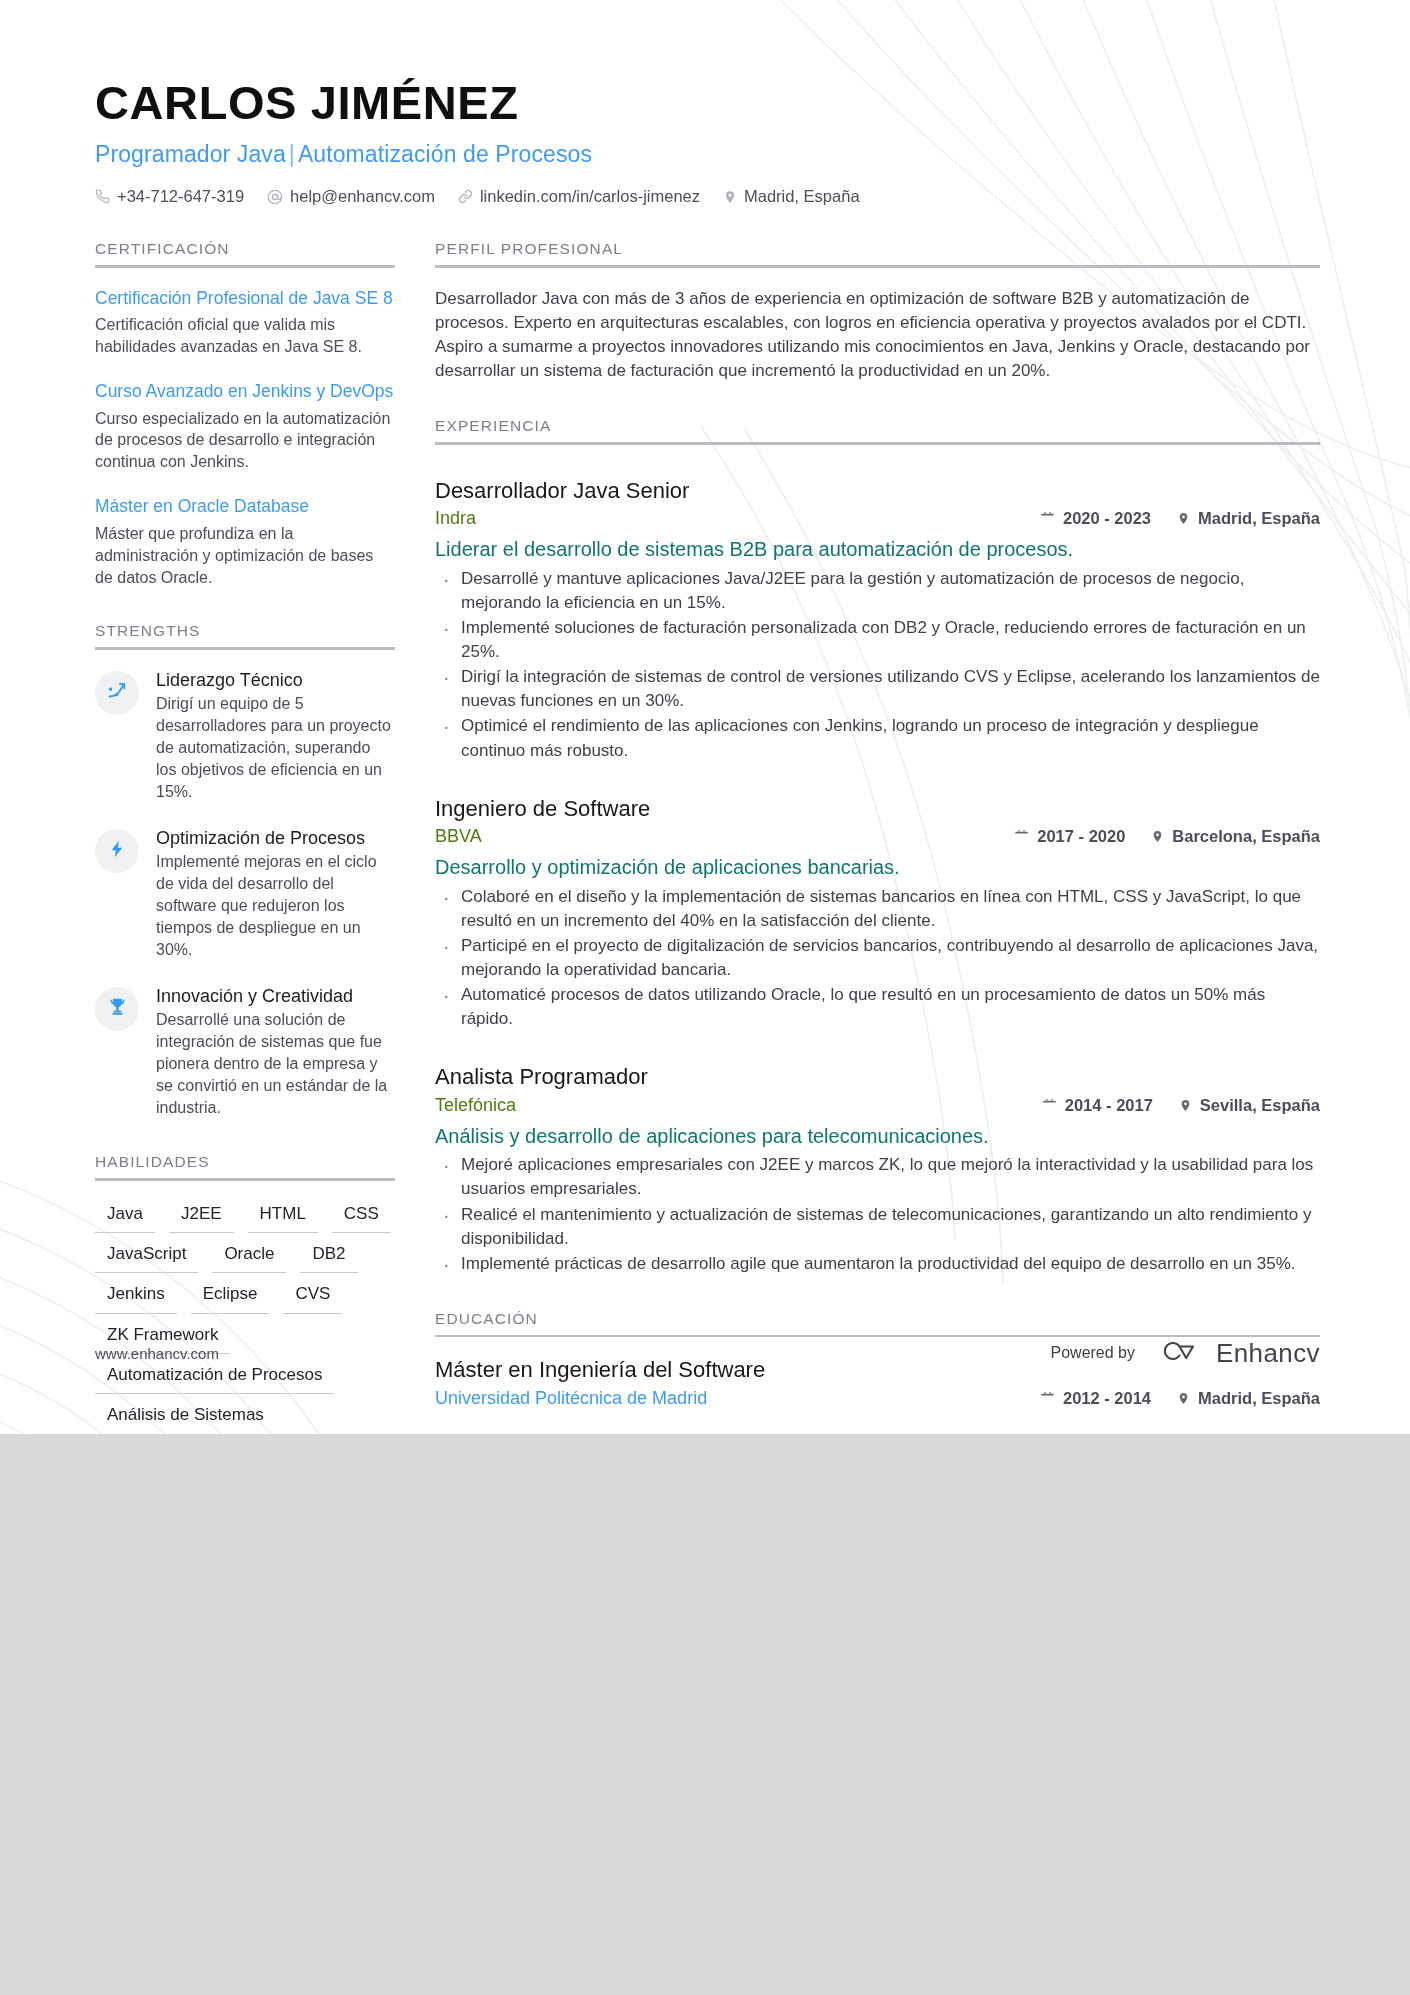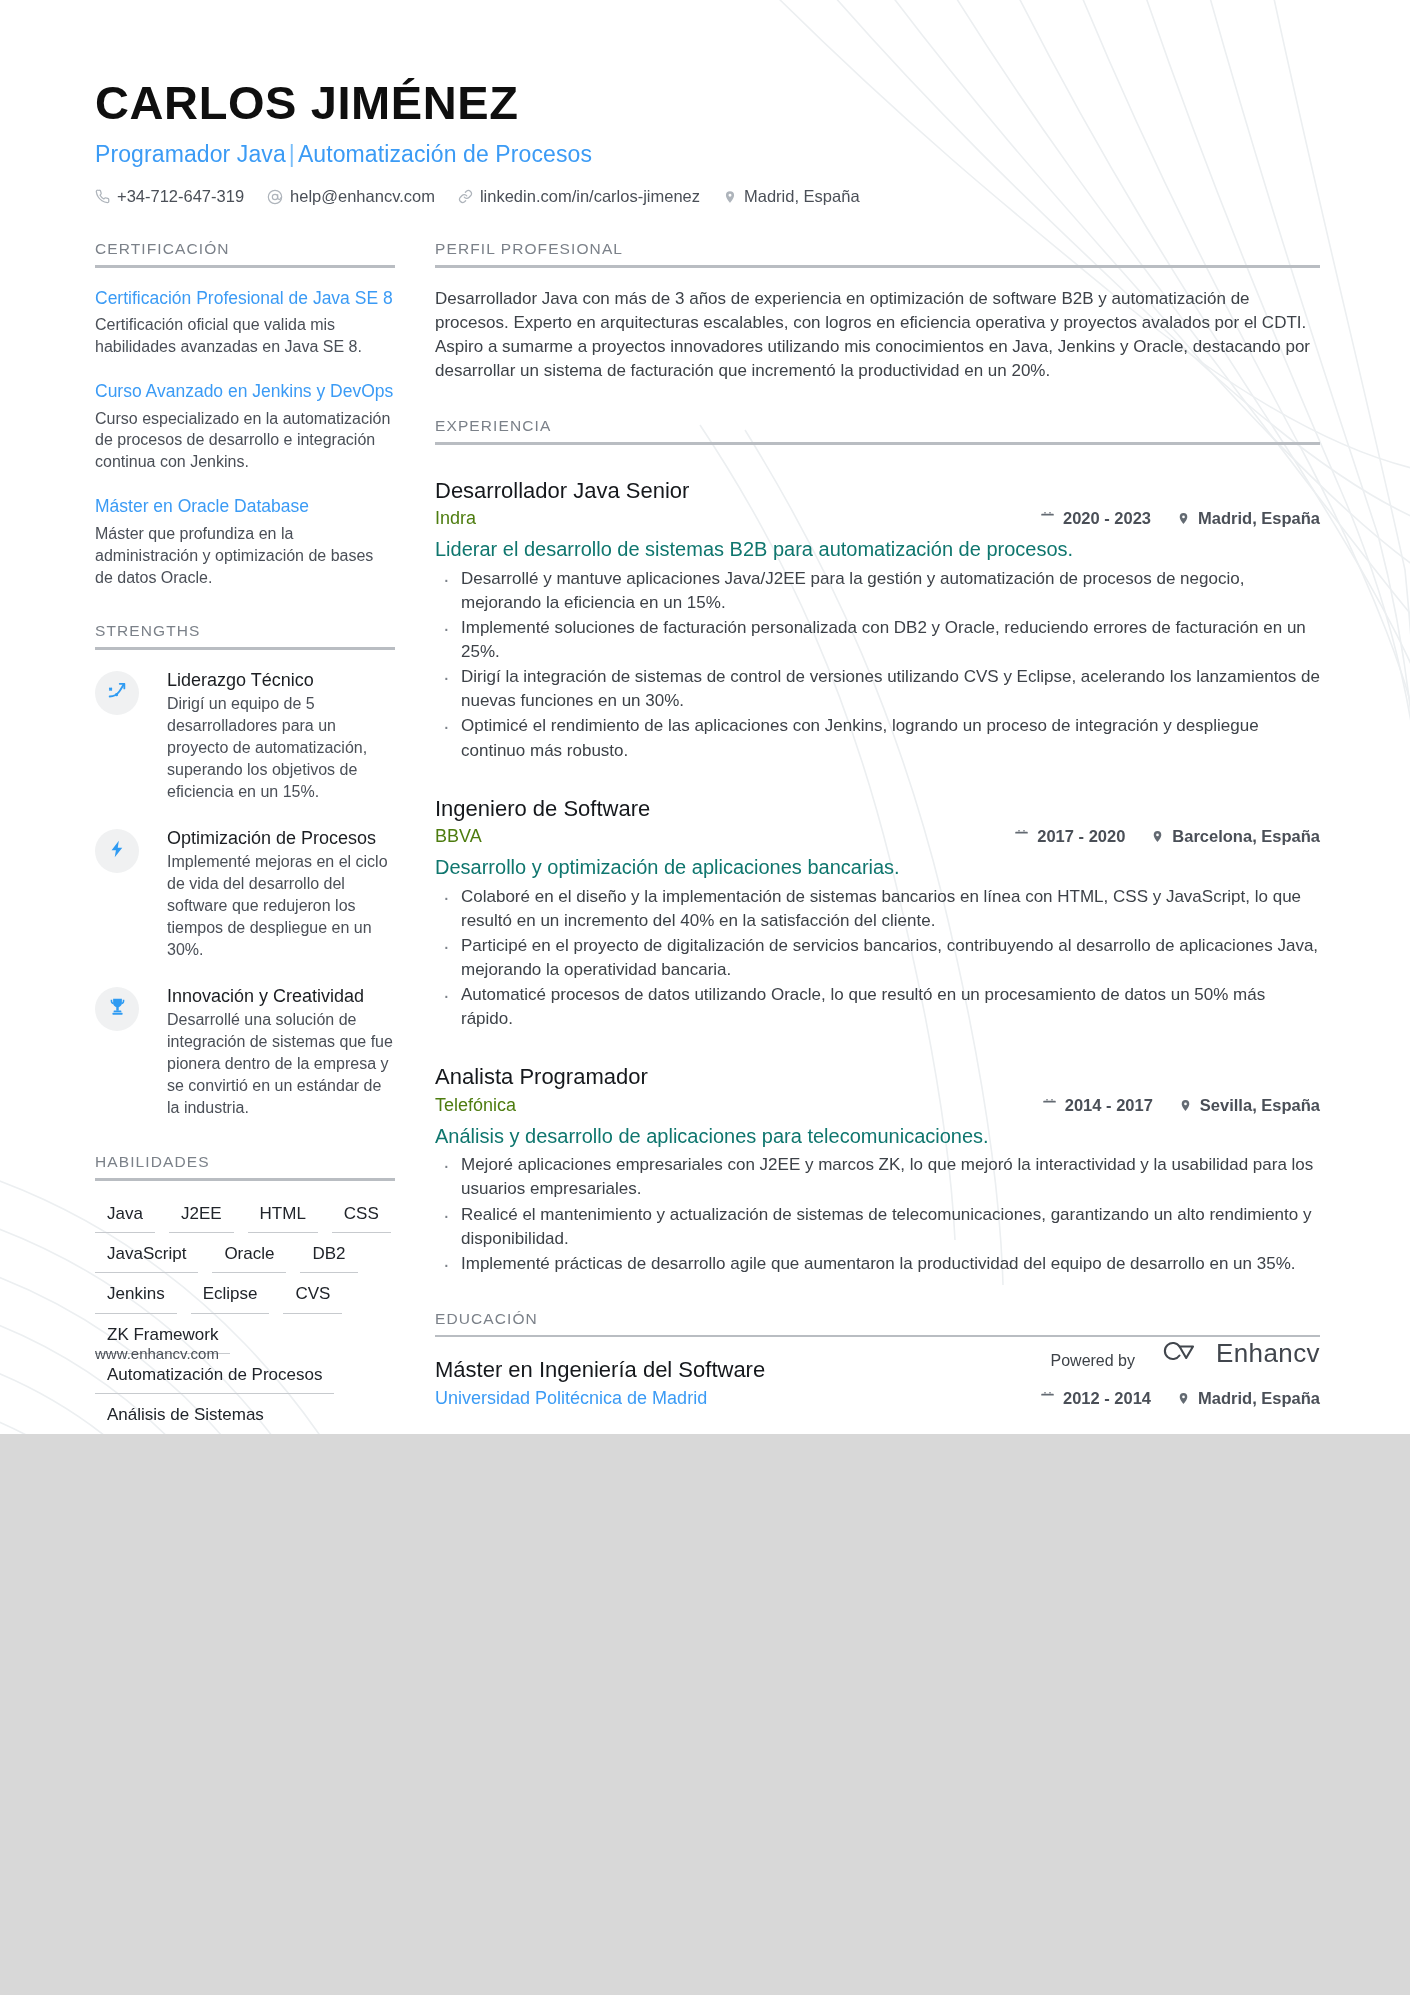--- a/index.html
+++ b/index.html
@@ -83,21 +83,21 @@
     line-height: 1.34;
     margin-bottom: 4px;
   }
   .cert-desc {
     font-size: 16px;
     color: #4a4f57;
     line-height: 1.37;
   }
 
   
-  .strength { display: flex; gap: 28px; margin-bottom: 24px; }
+  .strength { display: flex; gap: 17px; margin-bottom: 24px; }
   .str-badge {
     width: 44px; height: 44px; flex: none;
     border-radius: 50%;
     background: #f0f1f2;
     display: flex; align-items: center; justify-content: center;
     margin-top: 2px;
   }
   .str-body { min-width: 0; }
   .str-name {
     font-size: 18px;
@@ -203,21 +203,21 @@
     position: absolute;
     left: 0; right: 0;
     bottom: 64px;
     padding: 0 90px 0 95px;
     display: flex;
     align-items: center;
     justify-content: space-between;
     z-index: 2;
   }
   .foot-url { font-size: 15px; color: #4a4f57; }
-  .foot-right { display: flex; align-items: flex-end; gap: 18px; }
+  .foot-right { display: flex; align-items: center; gap: 18px; }
   .foot-powered { font-size: 16px; color: #3d4248; }
   .foot-brand { display: flex; align-items: center; gap: 11px; }
   .foot-brand-name {
     font-size: 26px;
     color: #41464d;
     letter-spacing: 0.4px;
   }
 </style>
 </head>
 <body>

